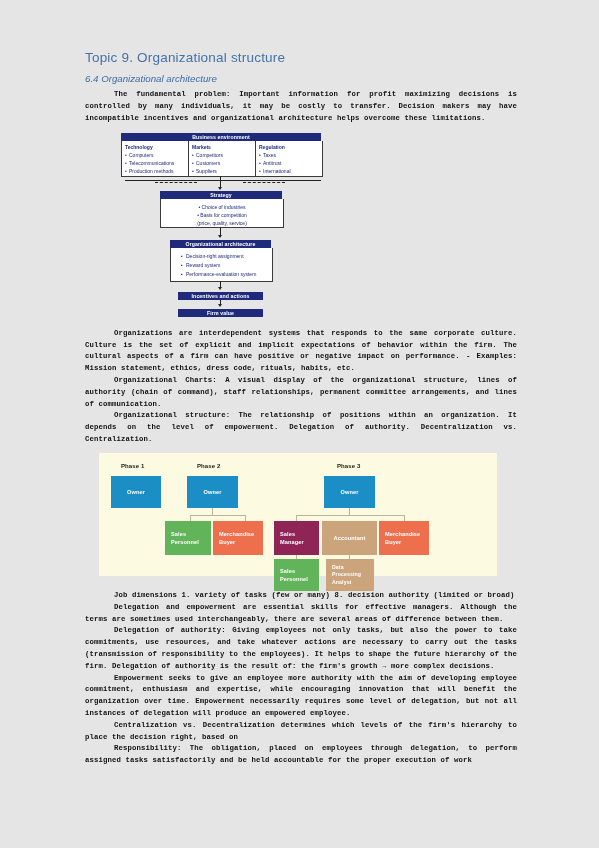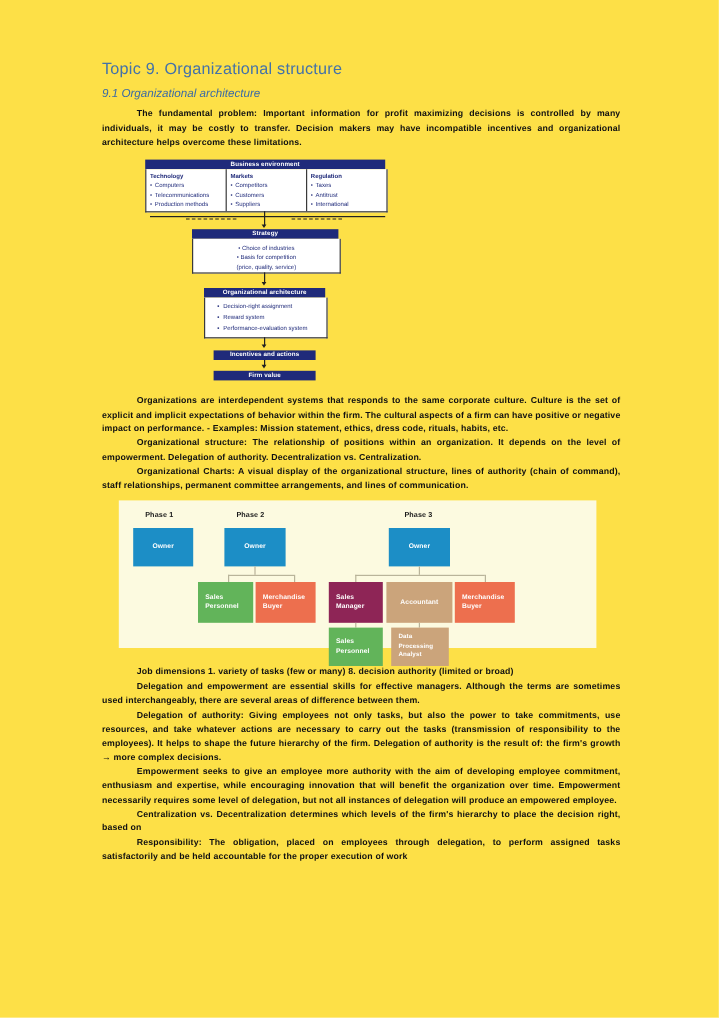--- a/index.html
+++ b/index.html
@@ -12,21 +12,21 @@
     height: 848px;
     position: relative;
     font-family: "Liberation Serif", serif;
     overflow: hidden;
   }
   .page {
     position: absolute;
     left: 0; top: 0;
     width: 599px;
     height: 848px;
-    background: #fde047;
+    background: #e5e5e5;
   }
   .content {
     position: absolute;
     left: 85px;
     top: 50px;
     width: 432px;
   }
 
   
   .h1 {
@@ -43,21 +43,21 @@
     font-size: 9.7px;
     color: #3C6BA5;
     font-style: italic;
     font-weight: 400;
     margin: 0 0 4px 0;
     line-height: 1.25;
   }
 
   
   .p {
-    font-family: Liberation Sans, sans-serif;
+    font-family: Liberation Mono, monospace;
     font-size: 7.3px;
     color: #111111;
     line-height: 1.62;
     text-align: justify;
     margin: 0;
     font-weight: bold;
     letter-spacing: 0.12px;
   }
   .p.indent { text-indent: 29px; }
   .gap-m { height: 9px; }
@@ -189,21 +189,21 @@
   }
 </style>
 </head>
 <body>
 
 <div class="page">
   <div class="content">
 
     <div class="h1">Topic 9. Organizational structure</div>
 
-    <div class="h2">9.1 Organizational architecture</div>
+    <div class="h2">6.4 Organizational architecture</div>
     <div class="p indent">The fundamental problem: Important information for profit maximizing decisions is controlled by many individuals, it may be costly to transfer. Decision makers may have incompatible incentives and organizational architecture helps overcome these limitations.</div>
 
     <div class="diagram1">
 
       <div class="navy-bar" style="left:18px; top:0px; width:200px; height:8px;">Business environment</div>
 
       <div class="box-body" style="left:18px; top:8px; width:200px; height:35px;">
         <div class="col-split" style="left:66px;"></div>
         <div class="col-split" style="left:133px;"></div>
 
@@ -266,22 +266,22 @@
 
       <div class="vline" style="left:117px; top:167px; height:5px;"></div>
       <div class="arrowhead" style="left:114.5px; top:171px;"></div>
 
       <div class="navy-bar" style="left:75px; top:176px; width:85px; height:8px;">Firm value</div>
     </div>
 
     <div class="gap-m"></div>
 
     <div class="p indent">Organizations are interdependent systems that responds to the same corporate culture. Culture is the set of explicit and implicit expectations of behavior within the firm. The cultural aspects of a firm can have positive or negative impact on performance. - Examples: Mission statement, ethics, dress code, rituals, habits, etc.</div>
+    <div class="p indent">Organizational Charts: A visual display of the organizational structure, lines of authority (chain of command), staff relationships, permanent committee arrangements, and lines of communication.</div>
     <div class="p indent">Organizational structure: The relationship of positions within an organization. It depends on the level of empowerment. Delegation of authority. Decentralization vs. Centralization.</div>
-    <div class="p indent">Organizational Charts: A visual display of the organizational structure, lines of authority (chain of command), staff relationships, permanent committee arrangements, and lines of communication.</div>
 
     <div class="diagram2">
 
       <div class="phase-lbl" style="left:22px; top:10px;">Phase 1</div>
       <div class="phase-lbl" style="left:98px; top:10px;">Phase 2</div>
       <div class="phase-lbl" style="left:238px; top:10px;">Phase 3</div>
 
       <div class="ocbox ctr" style="left:12px; top:23px; width:50px; height:32px; background:#1C8EC6;">Owner</div>
 
       <div class="ocbox ctr" style="left:88px; top:23px; width:51px; height:32px; background:#1C8EC6;">Owner</div>

